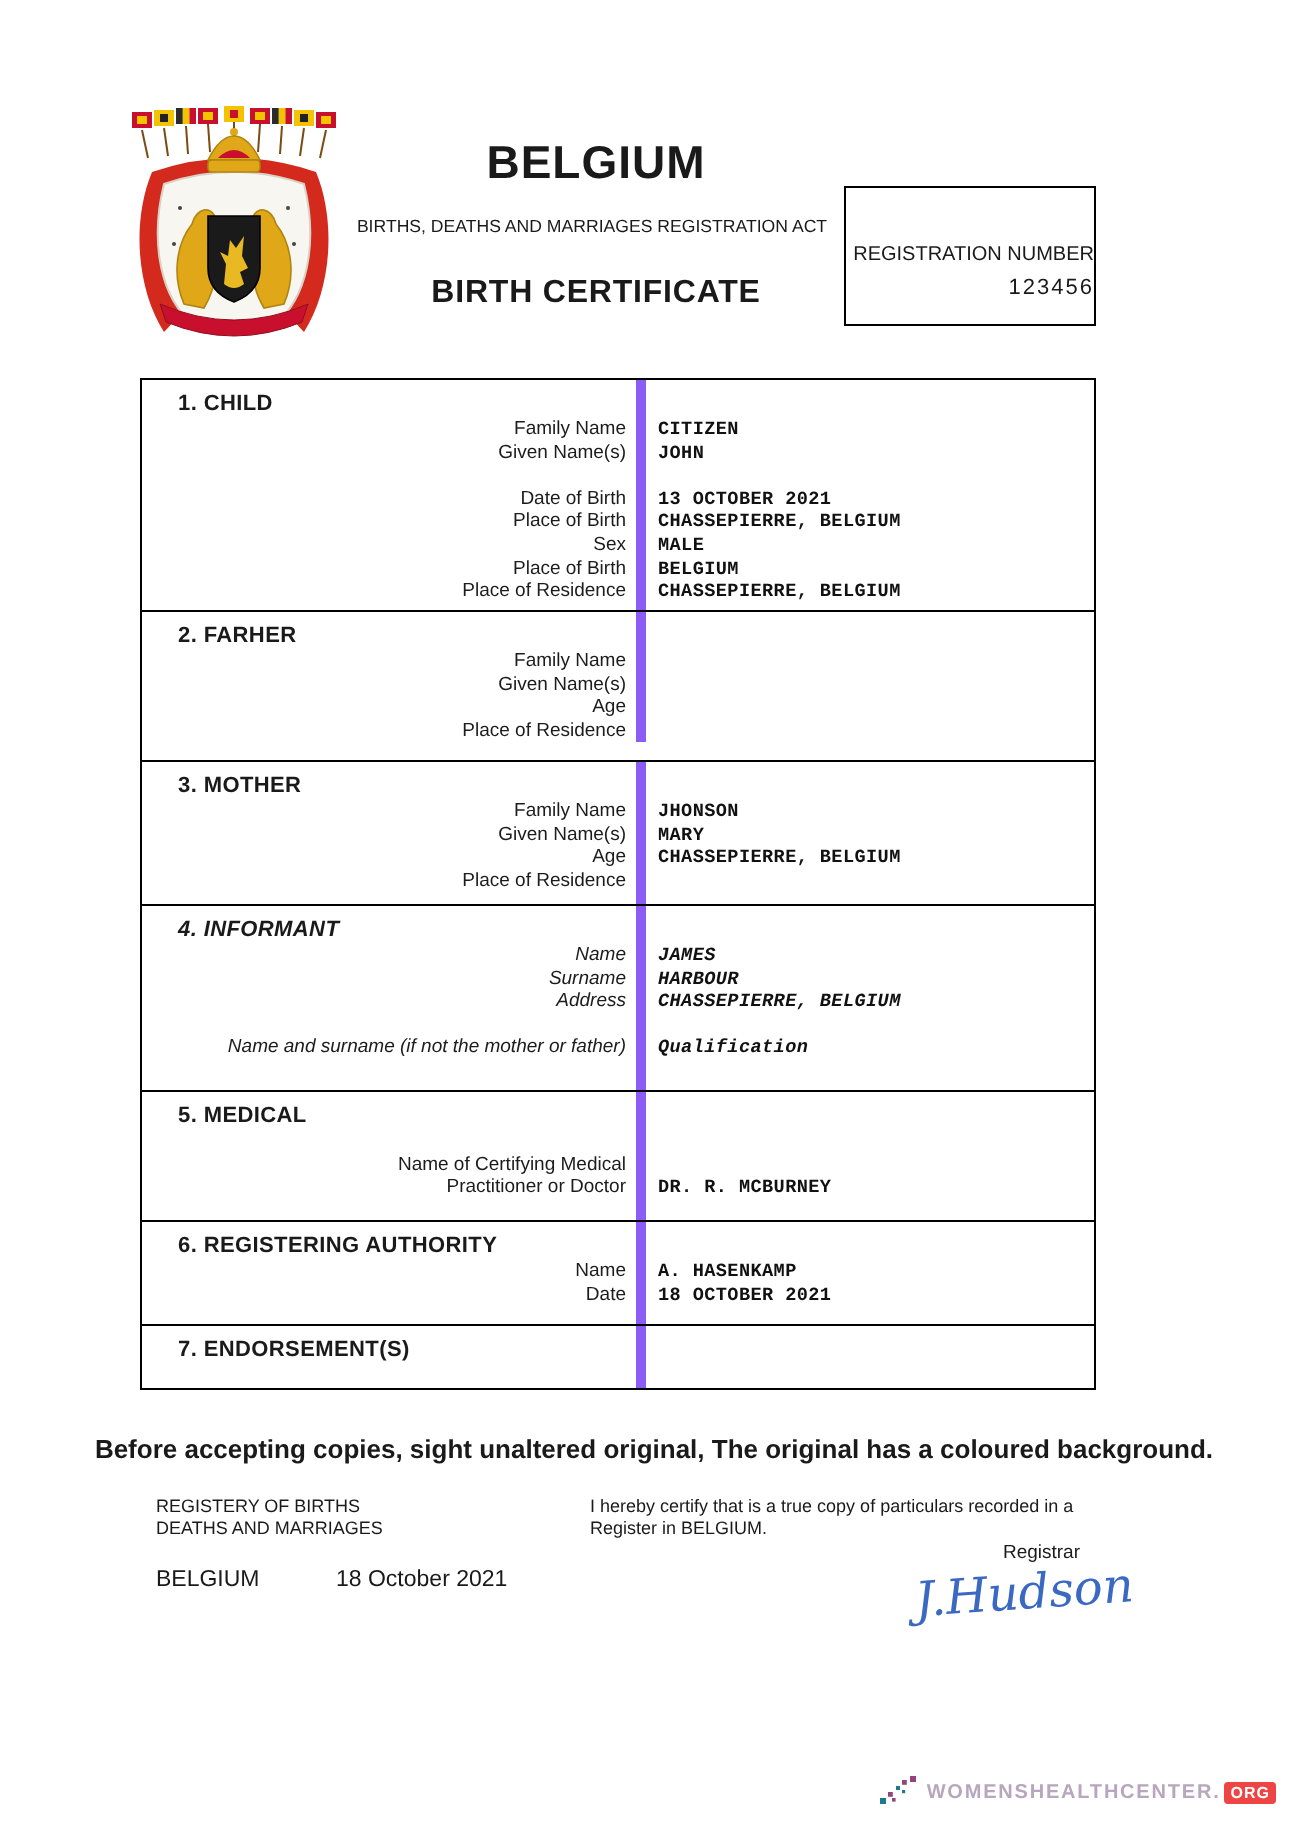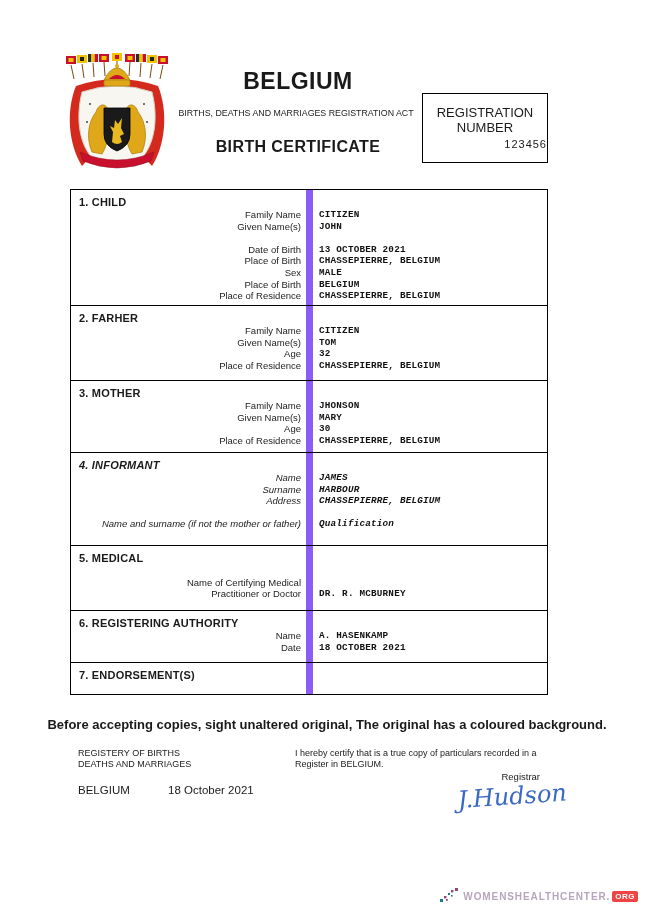--- a/index.html
+++ b/index.html
@@ -7,28 +7,28 @@
         font-family:"Liberation Sans",sans-serif;color:#1a1a1a;}
 
   
   .coat{position:absolute;left:62px;top:52px;width:110px;height:122px;}
   .country{position:absolute;left:172px;top:68px;width:252px;text-align:center;
            font-size:23px;font-weight:bold;letter-spacing:.5px;}
   .act{position:absolute;left:146px;top:108px;width:300px;text-align:center;font-size:8.8px;}
   .doc-title{position:absolute;left:172px;top:138px;width:252px;text-align:center;
              font-size:16px;font-weight:bold;letter-spacing:.4px;}
   .regbox{position:absolute;left:422px;top:93px;width:126px;height:70px;border:1.5px solid #000;box-sizing:border-box;}
-  .regbox .rlabel{position:absolute;left:0;top:11px;width:100%;text-align:center;font-size:13px;}
+  .regbox .rlabel{position:absolute;left:0;top:28px;width:100%;text-align:right;font-size:10px;}
   .regbox .rnum{position:absolute;left:0;top:44px;width:100%;text-align:right;font-size:11px;letter-spacing:1px;}
 
   
   .tbl{position:absolute;left:70px;top:189px;width:476px;border:1.2px solid #000;box-sizing:content-box;}
   .section{display:flex;border-top:1px solid #000;box-sizing:border-box;overflow:hidden;}
   .section:first-child{border-top:none;}
-  .sec-left{width:242px;box-sizing:border-box;border-right:7px solid #8b5cf6;padding:6px 5px 0 8px;}
+  .sec-left{width:242px;box-sizing:border-box;border-right:5px solid #8b5cf6;padding:6px 5px 0 8px;margin-left:10px;}
   .sec-right{flex:1;padding:19px 6px 0 6px;box-sizing:border-box;}
   .sec-title{font-weight:bold;font-size:11px;line-height:13px;letter-spacing:.2px;}
   .lbl-line{font-size:9.5px;line-height:11.6px;text-align:right;color:#1c1c1c;}
   .val-line{font-family:"Liberation Mono",monospace;font-weight:bold;font-size:9.3px;
             line-height:11.6px;letter-spacing:.2px;white-space:pre;color:#111;}
 
   
   .notice{position:absolute;left:0;top:717px;width:566px;text-align:center;font-size:13px;font-weight:bold;padding-left:44px;}
   .registry{position:absolute;left:78px;top:748px;font-size:9px;line-height:10.6px;}
   .certify{position:absolute;left:295px;top:748px;width:258px;font-size:9px;line-height:10.6px;}
@@ -144,21 +144,21 @@
           <div class="val-line">CITIZEN</div>
           <div class="val-line">JOHN</div>
           <div class="val-line">&nbsp;</div>
           <div class="val-line">13 OCTOBER 2021</div>
           <div class="val-line">CHASSEPIERRE, BELGIUM</div>
           <div class="val-line">MALE</div>
           <div class="val-line">BELGIUM</div>
           <div class="val-line">CHASSEPIERRE, BELGIUM</div>
         </div>
       </div>
-      <div class="section" style="height: 75px;">
+      <div class="section" style="height: 75px; flex-direction: column;">
         <div class="sec-left">
           <div class="sec-title">2. FARHER</div>
           <div class="lbl-line">Family Name</div>
           <div class="lbl-line">Given Name(s)</div>
           <div class="lbl-line">Age</div>
           <div class="lbl-line">Place of Residence</div>
         </div>
         <div class="sec-right">
           <div class="val-line">CITIZEN</div>
           <div class="val-line">TOM</div>
@@ -170,21 +170,20 @@
         <div class="sec-left">
           <div class="sec-title">3. MOTHER</div>
           <div class="lbl-line">Family Name</div>
           <div class="lbl-line">Given Name(s)</div>
           <div class="lbl-line">Age</div>
           <div class="lbl-line">Place of Residence</div>
         </div>
         <div class="sec-right">
           <div class="val-line">JHONSON</div>
           <div class="val-line">MARY</div>
-          <div class="val-line">30</div>
           <div class="val-line">CHASSEPIERRE, BELGIUM</div>
         </div>
       </div>
       <div class="section" style="height: 93px; font-style: italic;">
         <div class="sec-left">
           <div class="sec-title">4. INFORMANT</div>
           <div class="lbl-line">Name</div>
           <div class="lbl-line">Surname</div>
           <div class="lbl-line">Address</div>
           <div class="lbl-line">&nbsp;</div>

